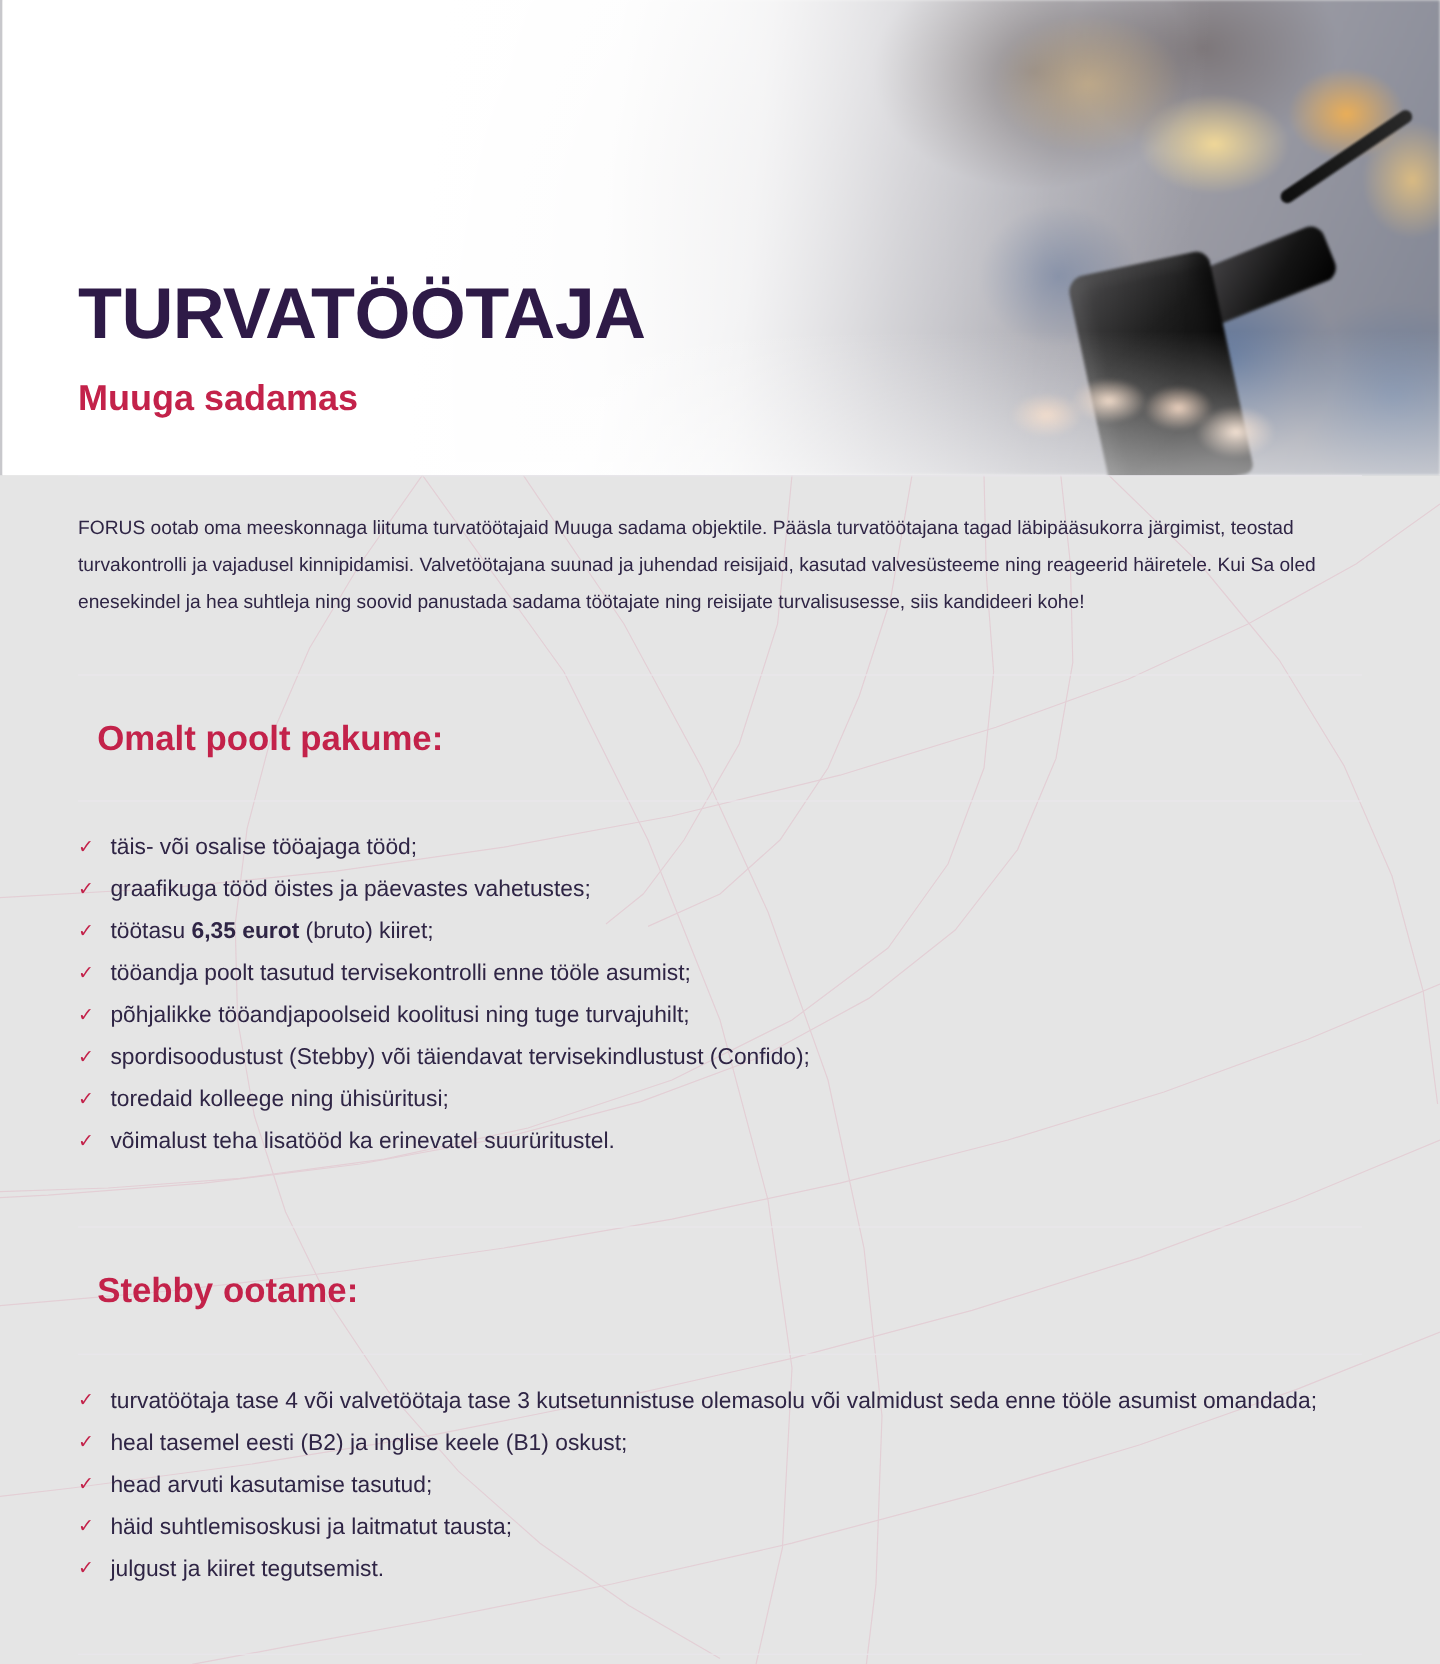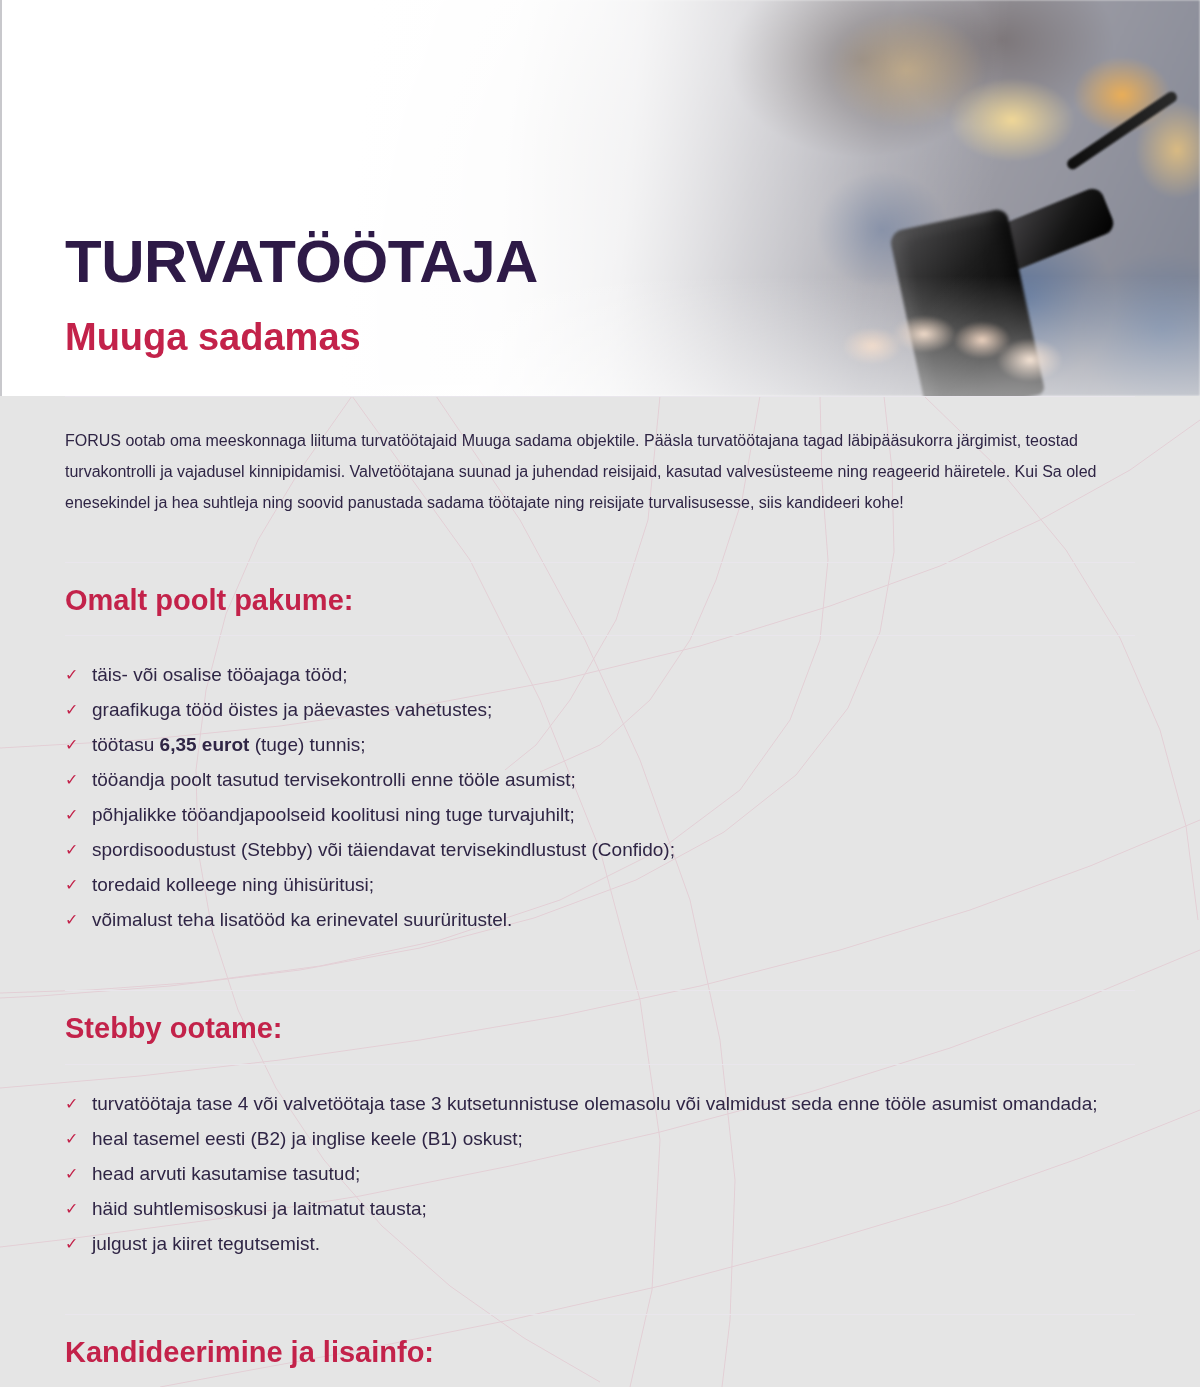--- a/index.html
+++ b/index.html
@@ -149,21 +149,21 @@
     font-family: "Liberation Sans", sans-serif;
     font-size: 60px;
     font-weight: 700;
     letter-spacing: -0.5px;
     color: #2e1a47;
     line-height: 1;
   }
   .job-subtitle {
     margin: 26px 0 0 0;
     font-family: "Liberation Sans", sans-serif;
-    font-size: 38px;
+    font-size: 30px;
     font-weight: 700;
     color: #c3224a;
     line-height: 1;
   }
 
   
   .content {
     position: absolute;
     left: 0;
     top: 396px;
@@ -184,21 +184,21 @@
   .rule {
     height: 1px;
     background: #e9e6ec;
     margin: 0;
   }
 
   .section {
     margin-top: 0;
   }
   .section-head {
-    margin: 0;
+    margin: 16px;
     padding: 22px 0 20px 0;
     font-size: 29px;
     font-weight: 700;
     color: #c3224a;
     line-height: 1.05;
   }
 
   .checklist {
     list-style: none;
     margin: 0;
@@ -271,21 +271,21 @@
 
     <div class="spacer-lg"></div>
 
     <div class="section">
       <div class="rule"></div>
       <h3 class="section-head">Omalt poolt pakume:</h3>
       <div class="rule"></div>
       <ul class="checklist" id="offer-list">
           <li><span class="check-icon">✓</span><span>täis- või osalise tööajaga tööd;</span></li>
           <li><span class="check-icon">✓</span><span>graafikuga tööd öistes ja päevastes vahetustes;</span></li>
-          <li><span class="check-icon">✓</span><span>töötasu </span><b>6,35 eurot</b><span> (tuge) tunnis;</span></li>
+          <li><span class="check-icon">✓</span><span>töötasu </span><b>6,35 eurot</b><span> (bruto) kiiret;</span></li>
           <li><span class="check-icon">✓</span><span>tööandja poolt tasutud tervisekontrolli enne tööle asumist;</span></li>
           <li><span class="check-icon">✓</span><span>põhjalikke tööandjapoolseid koolitusi ning tuge turvajuhilt;</span></li>
           <li><span class="check-icon">✓</span><span>spordisoodustust (Stebby) või täiendavat tervisekindlustust (Confido);</span></li>
           <li><span class="check-icon">✓</span><span>toredaid kolleege ning ühisüritusi;</span></li>
           <li><span class="check-icon">✓</span><span>võimalust teha lisatööd ka erinevatel suurüritustel.</span></li>
         </ul>
     </div>
 
     <div class="spacer-md"></div>
 

